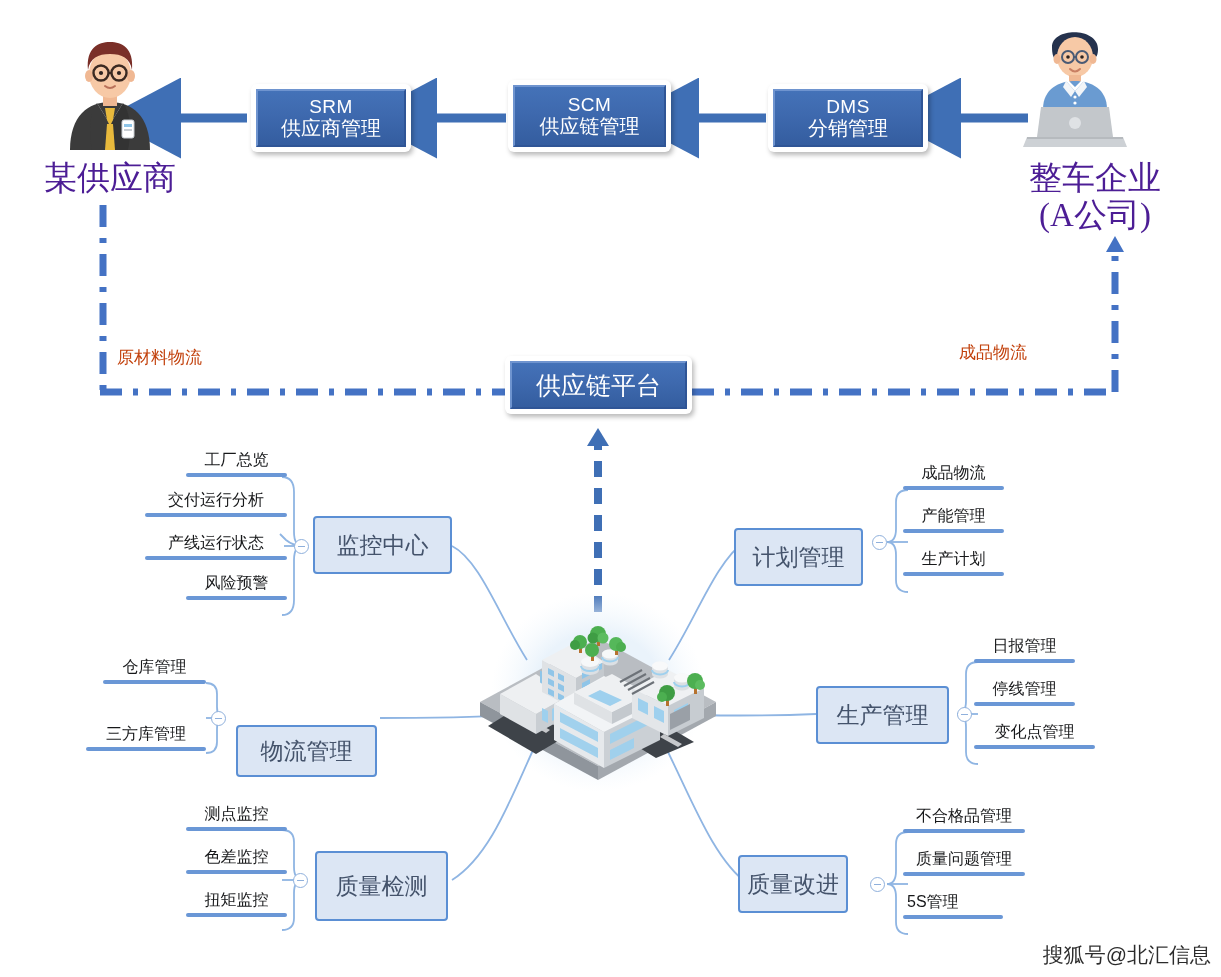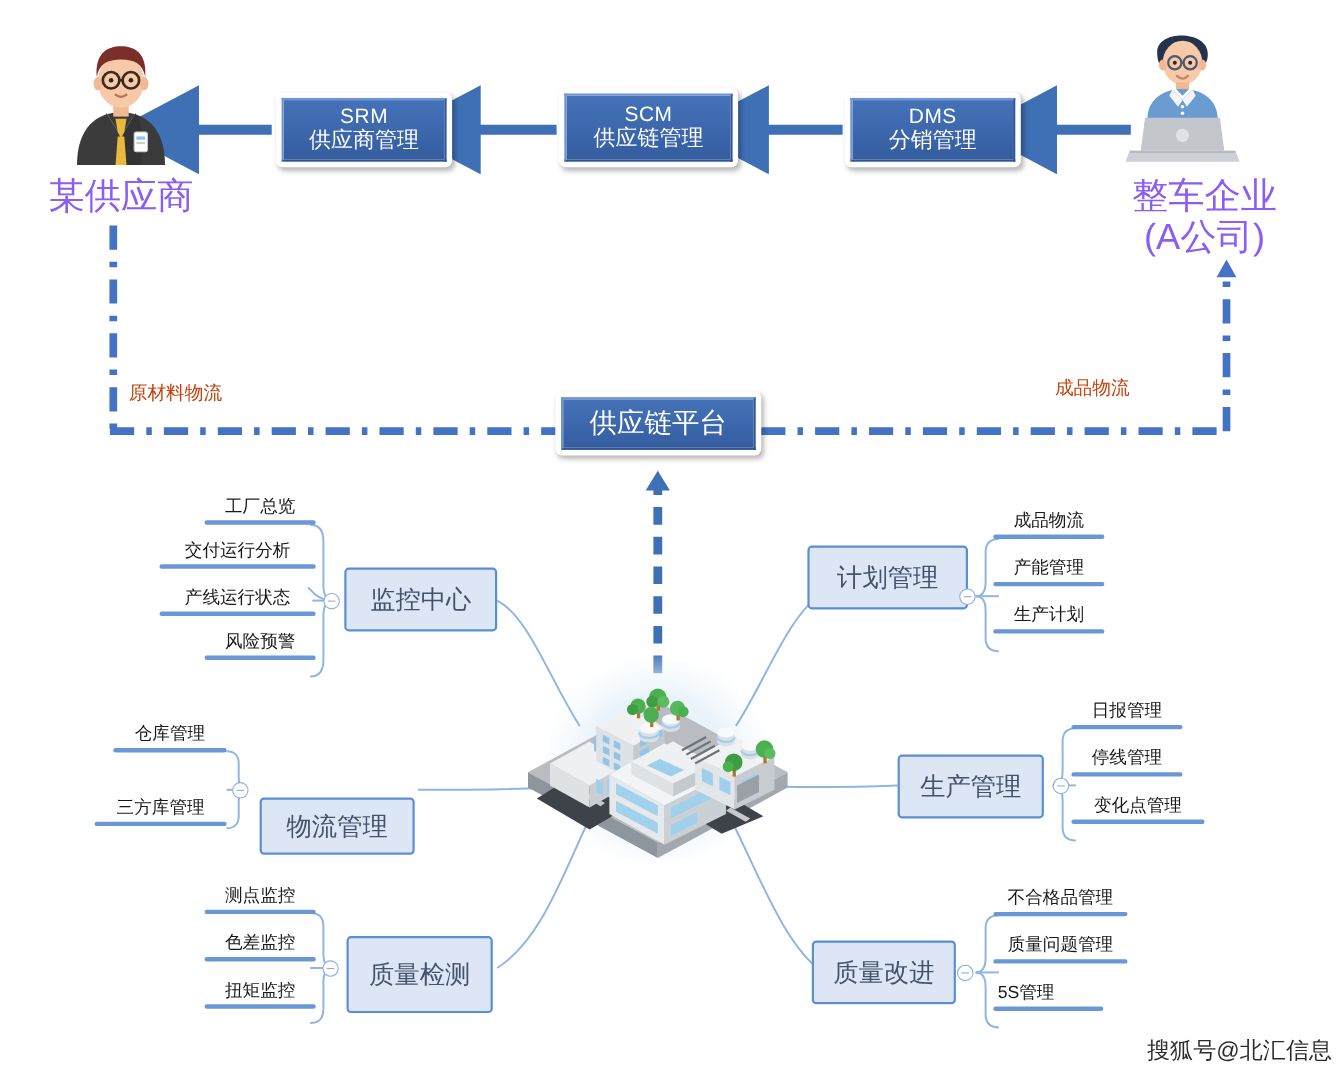--- a/index.html
+++ b/index.html
@@ -26,21 +26,21 @@
     border:2px solid #2f5596;
     border-top-color:#6f94cf;border-left-color:#6f94cf;
     display:flex;flex-direction:column;align-items:center;justify-content:center;
     color:#ffffff;line-height:1.12;
   }
   .procbox .l1{font-size:19px;letter-spacing:.5px;}
   .procbox .l2{font-size:20px;}
 
   
   .bigLabel{
-    position:absolute;text-align:center;color:#8b5cf6;
+    position:absolute;text-align:center;color:#4c1d95;
     font-size:33px;line-height:1.12;white-space:nowrap;
   }
 
   
   .flowLabel{
     position:absolute;color:#c2410c;font-size:17px;white-space:nowrap;
   }
 
   
   .mnode{
@@ -364,44 +364,44 @@
   <div class="procbox" style="left:505px;top:356px;width:187px;height:58px;">
     <div class="inner">
       <div class="l2" style="font-size:25px;">供应链平台</div>
     </div>
   </div>
 
   <div class="bigLabel" style="left:10px;top:160px;width:200px;">
     <div>某供应商</div>
   </div>
 
-  <div class="bigLabel" style="left:1000px;top:160px;width:190px;">
+  <div class="bigLabel" style="left:1000px;top:160px;width:190px;font-family:Liberation Serif, serif;">
     <div>整车企业</div>
     <div>(A公司)</div>
   </div>
 
   <div class="flowLabel" style="left:117px;top:346px;">原材料物流</div>
   <div class="flowLabel" style="left:959px;top:341px;">成品物流</div>
 
   <div class="mnode" style="left:313px;top:516px;width:139px;height:58px;">监控中心</div>
   <div class="colcircle" style="left:294px;top:539px;"></div>
 
-  <div class="mnode" style="left:734px;top:496px;width:146px;height:58px;">计划管理</div>
+  <div class="mnode" style="left:734px;top:528px;width:129px;height:58px;">计划管理</div>
   <div class="colcircle" style="left:872px;top:535px;"></div>
 
   <div class="mnode" style="left:236px;top:689px;width:141px;height:52px;margin-top:36px;">物流管理</div>
   <div class="colcircle" style="left:211px;top:711px;"></div>
 
   <div class="mnode" style="left:816px;top:686px;width:133px;height:58px;">生产管理</div>
   <div class="colcircle" style="left:957px;top:707px;"></div>
 
   <div class="mnode" style="left:315px;top:851px;width:133px;height:70px;">质量检测</div>
   <div class="colcircle" style="left:293px;top:873px;"></div>
 
-  <div class="mnode" style="left:738px;top:855px;width:131px;height:58px;">质量改进</div>
+  <div class="mnode" style="left:738px;top:855px;width:110px;height:58px;">质量改进</div>
   <div class="colcircle" style="left:870px;top:877px;"></div>
 
   <div class="sub" style="left:186px;top:450px;width:101px;">
     <span class="txt">工厂总览</span>
     <span class="bar"></span>
   </div>
   <div class="sub" style="left:145px;top:490px;width:142px;">
     <span class="txt">交付运行分析</span>
     <span class="bar"></span>
   </div>

